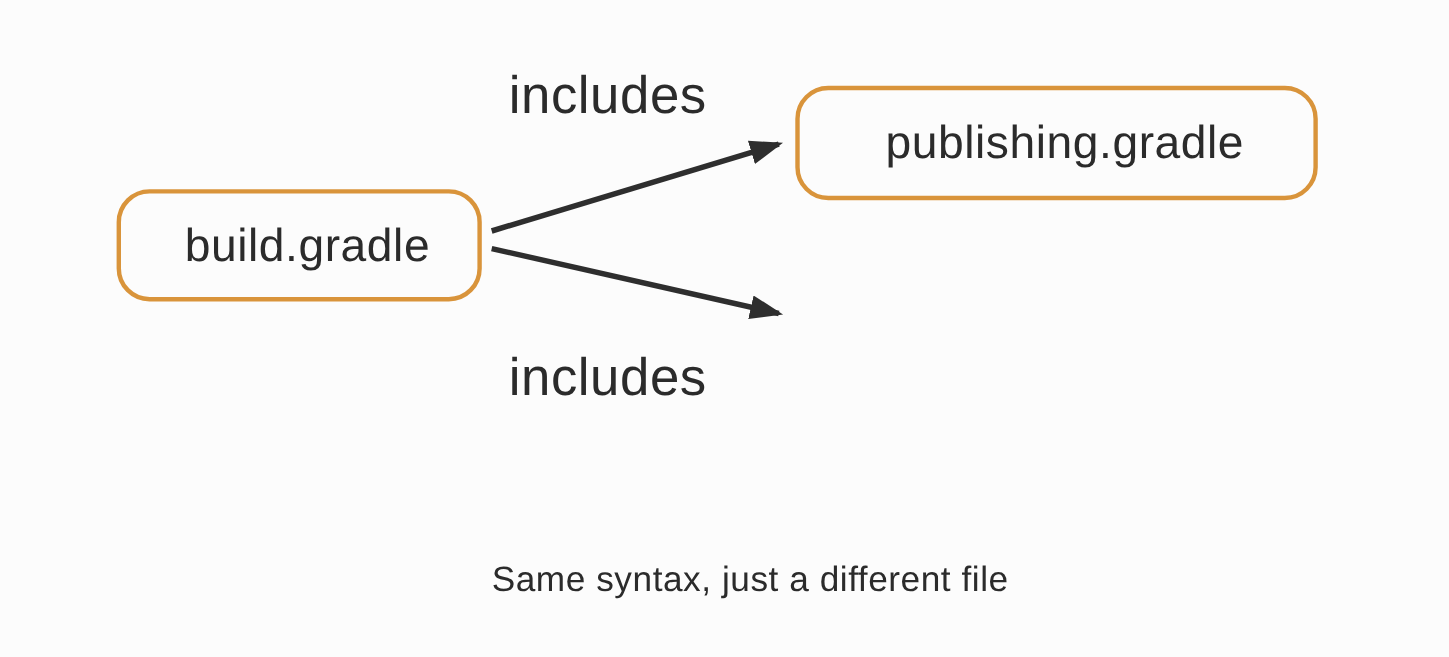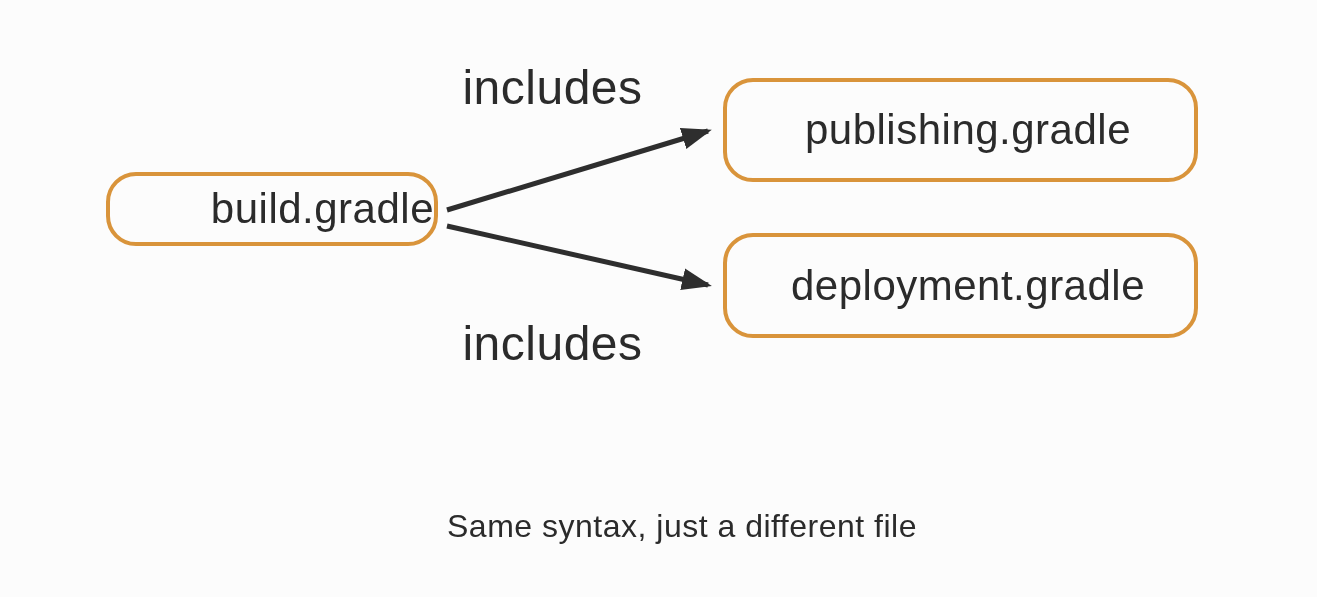--- a/index.html
+++ b/index.html
@@ -26,21 +26,21 @@
     background: var(--bg);
     display: flex;
     align-items: center;
     justify-content: center;
     font-size: 42px;
     font-weight: 400;
     color: var(--ink);
     letter-spacing: 0.5px;
     padding-left: 15px;
   }
-  .node-build      { left: 106px; top: 172px; width: 332px; height: 74px; justify-content: flex-end; }
+  .node-build      { left: 106px; top: 172px; width: 332px; height: 102px; }
   .node-publishing { left: 723px; top:  78px; width: 475px; height: 104px; }
   .node-deployment { left: 723px; top: 233px; width: 475px; height: 105px; }
 
   .edge-label {
     position: absolute;
     width: 245px;
     text-align: center;
     font-size: 48px;
     color: var(--ink);
     letter-spacing: 0.5px;
@@ -81,23 +81,20 @@
   </svg>
 
   <div class="node node-build">
     <span>build.gradle</span>
   </div>
 
   <div class="node node-publishing">
     <span>publishing.gradle</span>
   </div>
 
-  <div class="node node-deployment">
-    <span>deployment.gradle</span>
-  </div>
 
   <div class="edge-label edge-label-top">includes</div>
 
   <div class="edge-label edge-label-bottom">includes</div>
 
   <div class="caption">Same syntax, just a different file</div>
 
 </div>
 
 </body></html>

